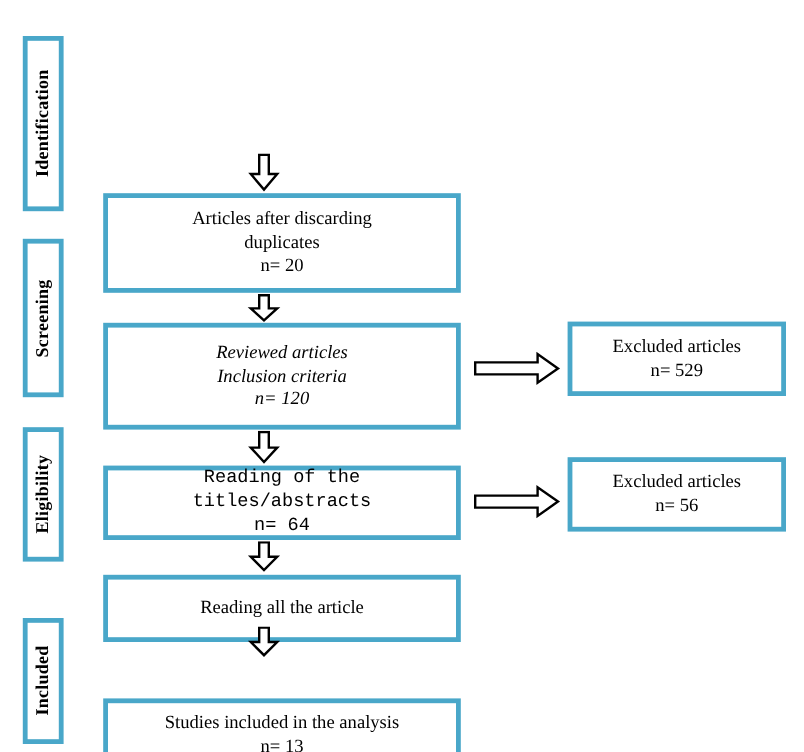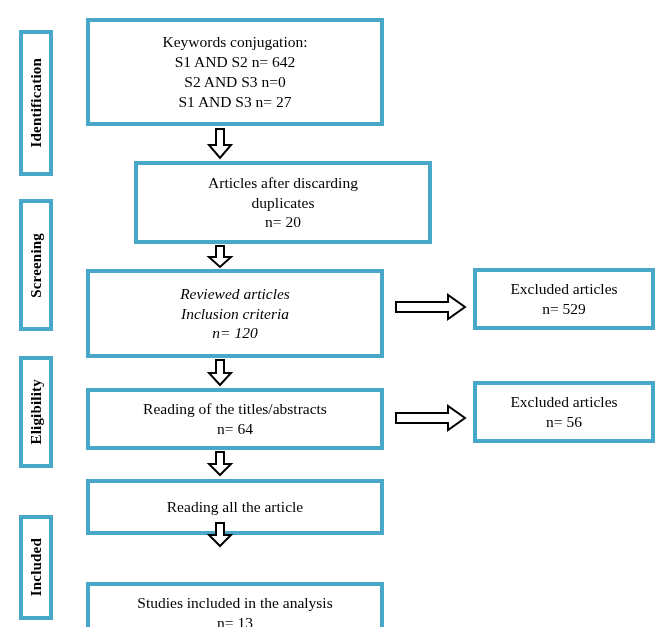--- a/index.html
+++ b/index.html
@@ -80,34 +80,28 @@
   </div>
 
   <div class="stage-box" style="left:19px; top:356px; width:34px; height:112px;">
     <span class="stage-label">Eligibility</span>
   </div>
 
   <div class="stage-box" style="left:19px; top:515px; width:34px; height:105px;">
     <span class="stage-label">Included</span>
   </div>
 
-  <div class="flow-box" style="left:86px; top:18px; width:298px; height:108px;">
-    <div class="flow-text">Keywords conjugation:
-S1 AND S2 n= 642
-S2 AND S3 n=0
-S1 AND S3 n= 27</div>
-  </div>
 
   <div class="arrow-down" style="left:205px; top:128px; width:30px; height:32px;">
     <svg width="30" height="32" viewBox="0 0 30 32">
       <polygon points="11,1 19,1 19,17 26,17 15,30 4,17 11,17" fill="#ffffff" stroke="#000000" stroke-width="2"></polygon>
     </svg>
   </div>
 
-  <div class="flow-box" style="left:86px; top:161px; width:298px; height:83px;margin-left:48px;">
+  <div class="flow-box" style="left:86px; top:161px; width:298px; height:83px;">
     <div class="flow-text">Articles after discarding
 duplicates
 n= 20</div>
   </div>
 
   <div class="arrow-down" style="left:205px; top:245px; width:30px; height:24px;">
     <svg width="30" height="24" viewBox="0 0 30 24">
       <polygon points="11,1 19,1 19,12 26,12 15,22 4,12 11,12" fill="#ffffff" stroke="#000000" stroke-width="2"></polygon>
     </svg>
   </div>
@@ -128,21 +122,21 @@
     <div class="flow-text">Excluded articles
 n= 529</div>
   </div>
 
   <div class="arrow-down" style="left:205px; top:359px; width:30px; height:28px;">
     <svg width="30" height="28" viewBox="0 0 30 28">
       <polygon points="11,1 19,1 19,14 26,14 15,26 4,14 11,14" fill="#ffffff" stroke="#000000" stroke-width="2"></polygon>
     </svg>
   </div>
 
-  <div class="flow-box" style="left:86px; top:388px; width:298px; height:62px;">
+  <div class="flow-box" style="left:86px; top:388px; width:298px; height:62px;font-family:Liberation Mono, monospace;">
     <div class="flow-text">Reading of the titles/abstracts
 n= 64</div>
   </div>
 
   <div class="arrow-right" style="left:395px; top:404px; width:72px; height:28px;">
     <svg width="72" height="28" viewBox="0 0 72 28">
       <polygon points="1,9 53,9 53,2 70,14 53,26 53,19 1,19" fill="#ffffff" stroke="#000000" stroke-width="2"></polygon>
     </svg>
   </div>
 

